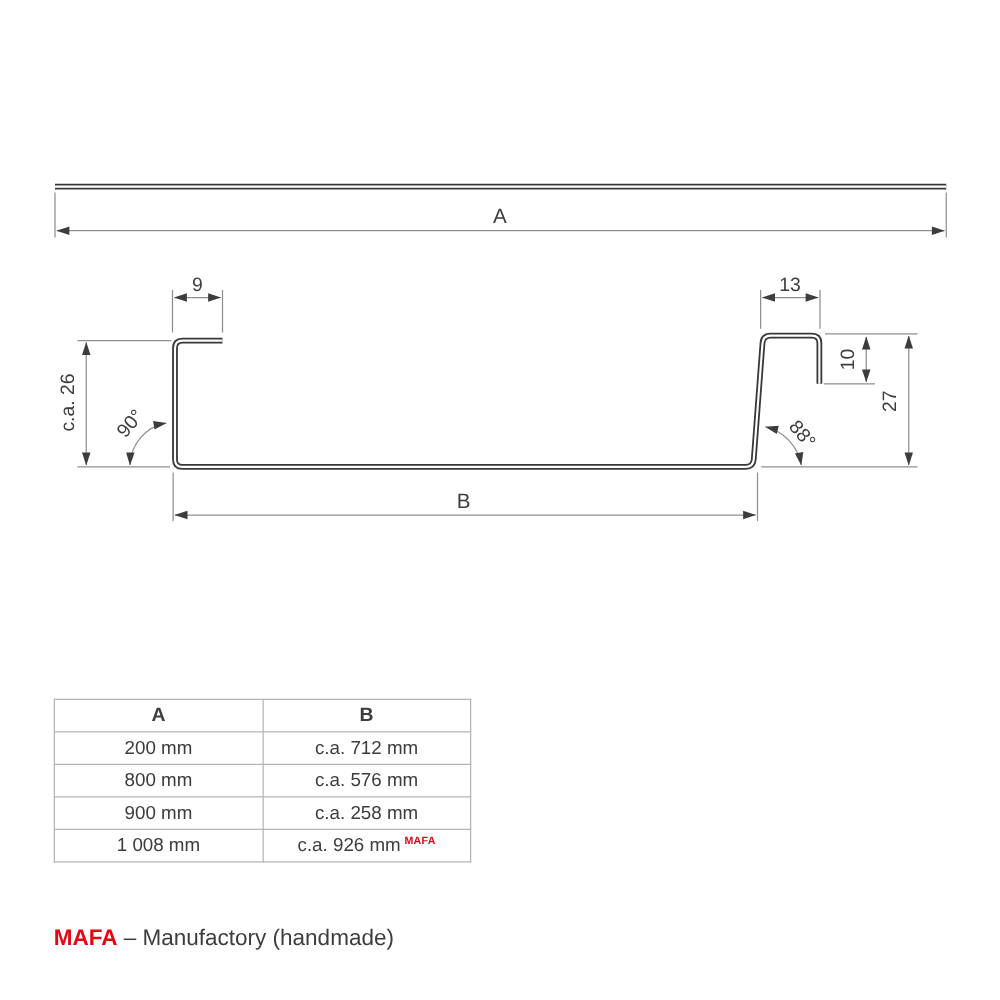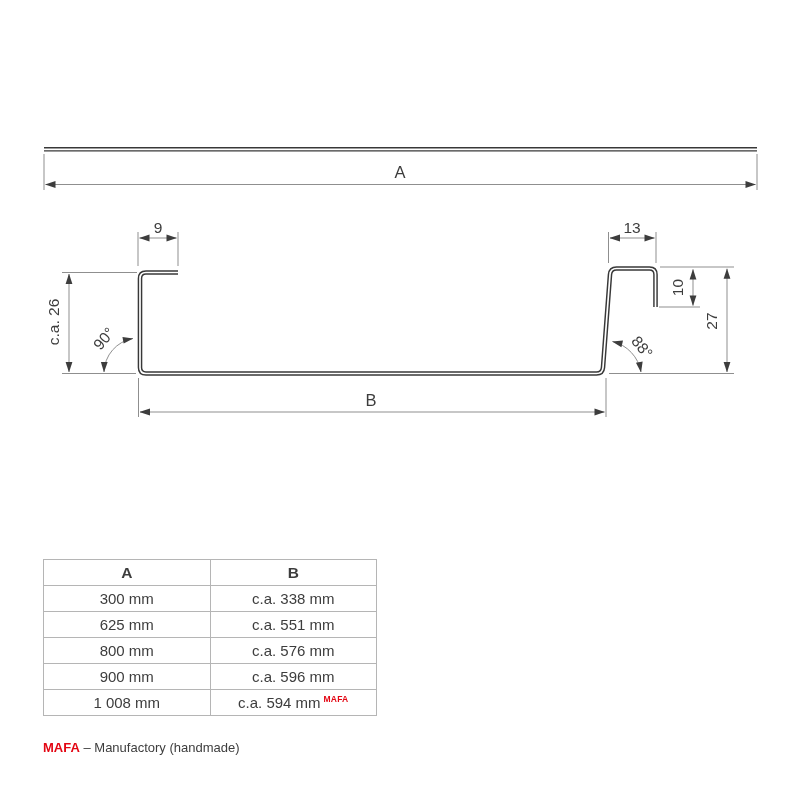--- a/index.html
+++ b/index.html
@@ -22,21 +22,21 @@
   .spec-table th,.spec-table td{
     border:1px solid #b5b5b5;text-align:center;vertical-align:middle;
     padding:0;height:25px;font-weight:normal;white-space:nowrap;
   }
   .spec-table th{font-weight:bold;font-size:15.5px;height:25px;}
   .mafa-sup{
     color:#e30613;font-weight:bold;font-size:8.5px;
     position:relative;top:-6px;margin-left:3px;letter-spacing:.2px;
   }
   .footnote{
-    position:absolute;left:43px;top:740px;font-size:13px;color:#3d3d3d;
+    position:absolute;left:43px;top:740px;font-size:18px;color:#3d3d3d;
   }
   .footnote .term{color:#e30613;font-weight:bold;}
 </style>
 </head>
 <body>
 
 <div class="page">
 
   <svg class="drawing-svg" width="800" height="800" viewBox="0 0 800 800">
     <defs>
@@ -119,38 +119,34 @@
 
   <table class="spec-table">
     <thead>
       <tr>
         <th>A</th>
         <th>B</th>
       </tr>
     </thead>
     <tbody>
       <tr>
-        <td>300 mm</td>
-        <td>c.a. 338 mm</td>
-      </tr>
-      <tr>
-        <td>625 mm</td>
-        <td>c.a. 551 mm</td>
+        <td>200 mm</td>
+        <td>c.a. 712 mm</td>
       </tr>
       <tr>
         <td>800 mm</td>
         <td>c.a. 576 mm</td>
       </tr>
       <tr>
         <td>900 mm</td>
-        <td>c.a. 596 mm</td>
+        <td>c.a. 258 mm</td>
       </tr>
       <tr>
         <td>1 008 mm</td>
-        <td><span>c.a. 594 mm</span><span class="mafa-sup">MAFA</span></td>
+        <td><span>c.a. 926 mm</span><span class="mafa-sup">MAFA</span></td>
       </tr>
     </tbody>
   </table>
 
   <div class="footnote">
     <span class="term">MAFA</span>
     <span>– Manufactory (handmade)</span>
   </div>
 
 </div>

